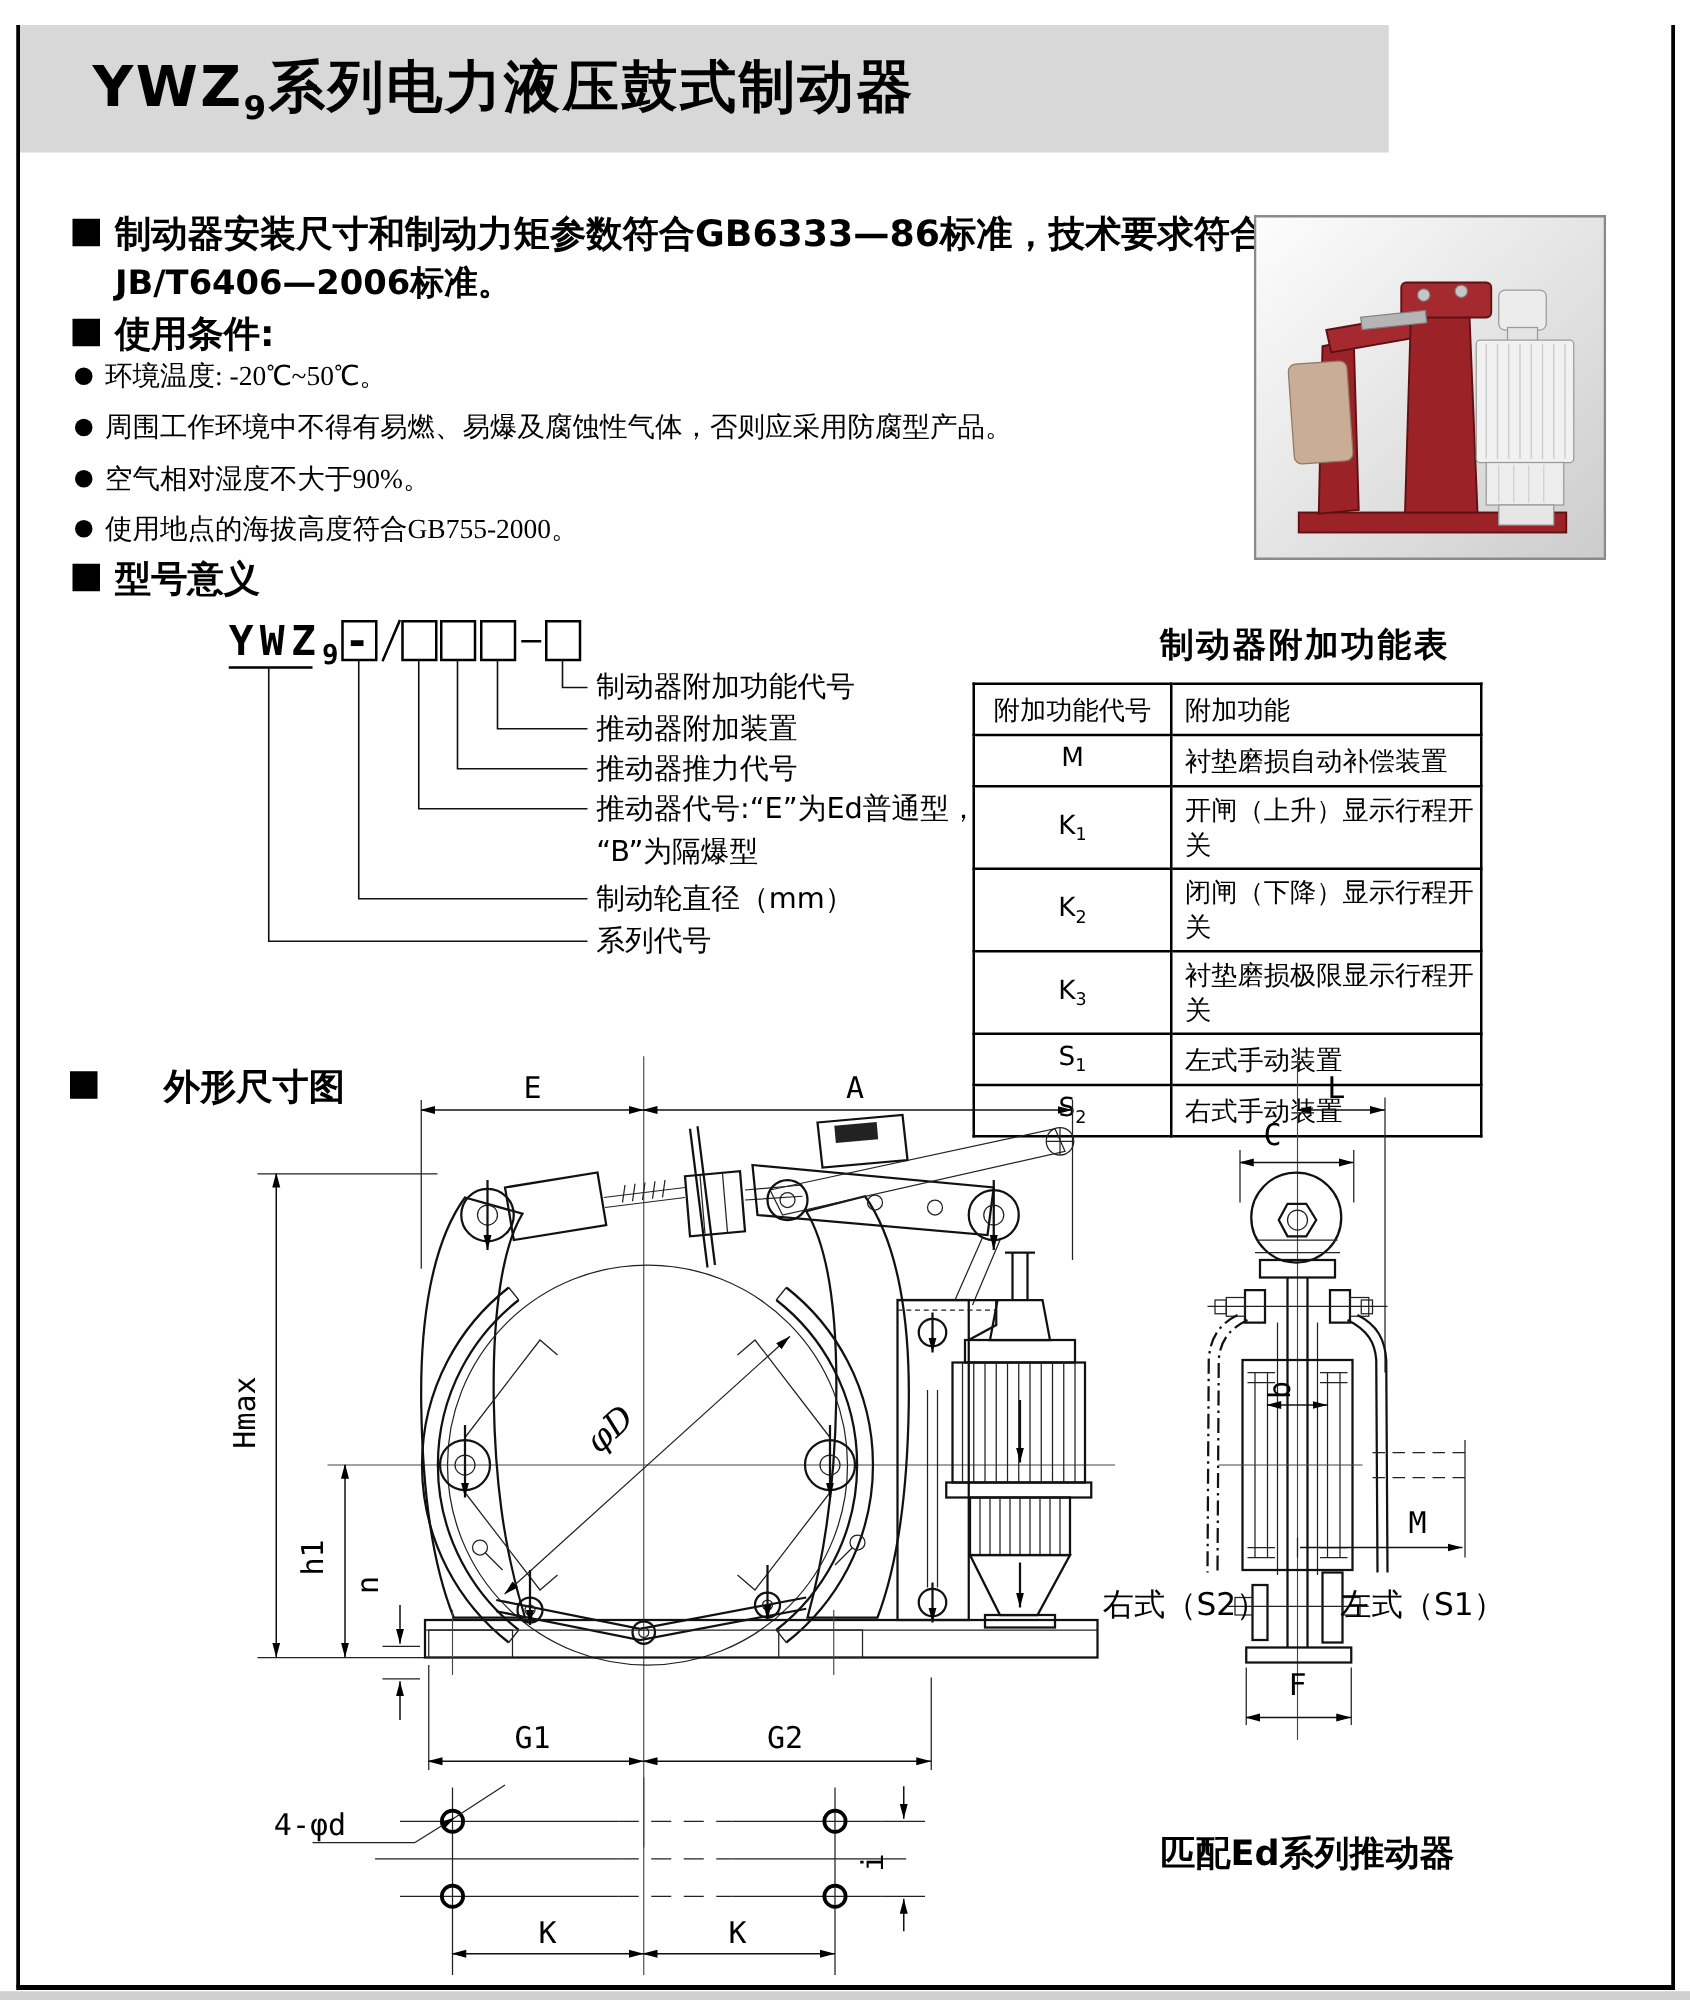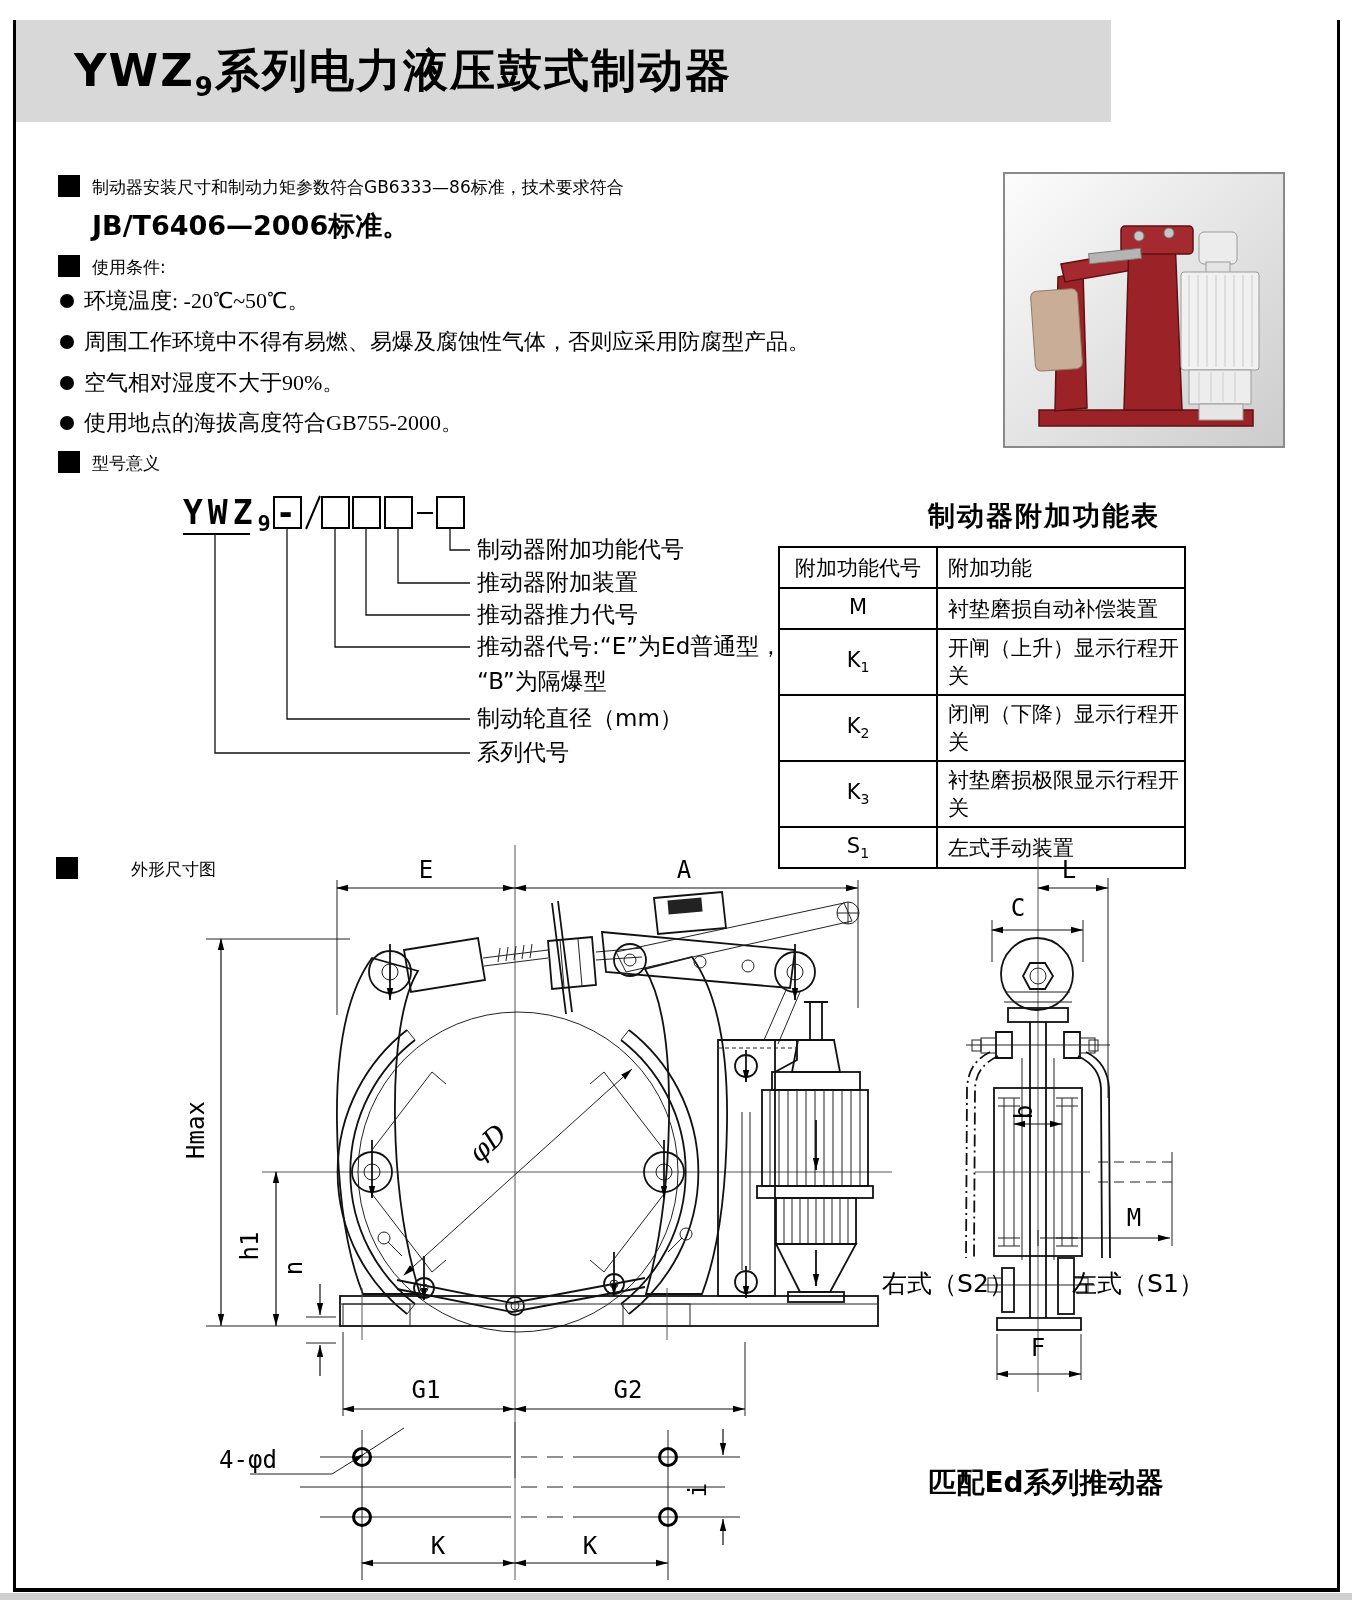--- a/index.html
+++ b/index.html
@@ -14,21 +14,21 @@
   .bottom-gray{position:absolute;left:0;top:1593px;width:1352px;height:7px;background:#cfcfcf;}
 
   
   .title-band{position:absolute;left:16px;top:20px;width:1095px;height:102px;background:#d8d8d8;display:flex;align-items:center;}
   .title-band .ttl{margin-left:58px;font-size:45px;font-weight:bold;letter-spacing:2px;}
   .title-band sub{font-size:26px;vertical-align:-10px;font-weight:bold;}
 
   
   .hblock{position:absolute;display:flex;align-items:flex-start;}
   .sq{width:22px;height:22px;background:#000;margin-right:12px;flex:0 0 auto;margin-top:5px;}
-  .htext{font-size:17px;font-weight:normal;line-height:34px;}
+  .htext{font-size:29px;font-weight:bold;line-height:34px;}
   .cont-line{position:absolute;font-size:27px;font-weight:bold;}
   .bullet{position:absolute;display:flex;align-items:center;font-family:Liberation Serif, serif;}
   .dot{width:14px;height:14px;background:#000;border-radius:50%;margin-right:10px;flex:0 0 auto;}
   .btext{font-size:22px;}
 
   
   .ftable-wrap{position:absolute;left:778px;top:498px;width:382px;}
   .ftable-title{text-align:right;font-size:27px;font-weight:bold;margin-bottom:12px;letter-spacing:2px;}
   table.ftable{border-collapse:collapse;width:382px;table-layout:fixed;}
   table.ftable td,table.ftable th{border:2px solid #000;height:31px;font-size:21px;font-weight:normal;padding:4px;}
@@ -178,20 +178,24 @@
       <td class="c1"><span>K</span><sub>2</sub></td>
       <td class="c2">闭闸（下降）显示行程开关</td>
     </tr>
     <tr>
       <td class="c1"><span>K</span><sub>3</sub></td>
       <td class="c2">衬垫磨损极限显示行程开关</td>
     </tr>
     <tr>
       <td class="c1"><span>S</span><sub>1</sub></td>
       <td class="c2">左式手动装置</td>
+    </tr>
+    <tr>
+      <td class="c1"><span>S</span><sub>2</sub></td>
+      <td class="c2">右式手动装置</td>
     </tr>
   </tbody>
     </table>
 </div>
 
 <div class="hblock" style="left:56px;top:852px;gap:41px;">
   <span class="sq"></span>
   <span class="htext">外形尺寸图</span>
 </div>
 

